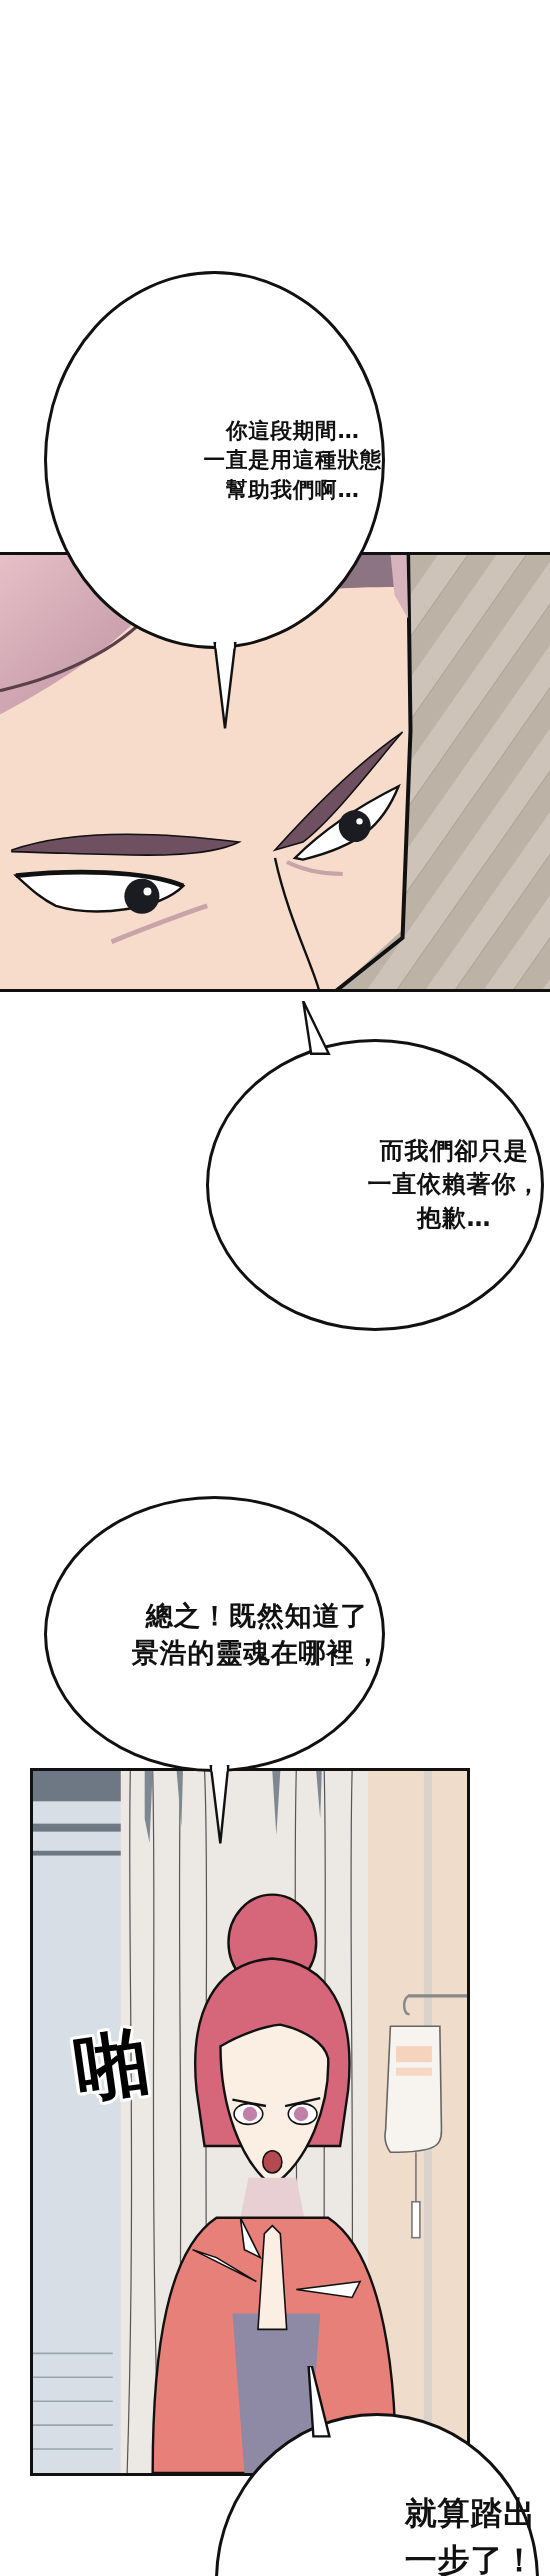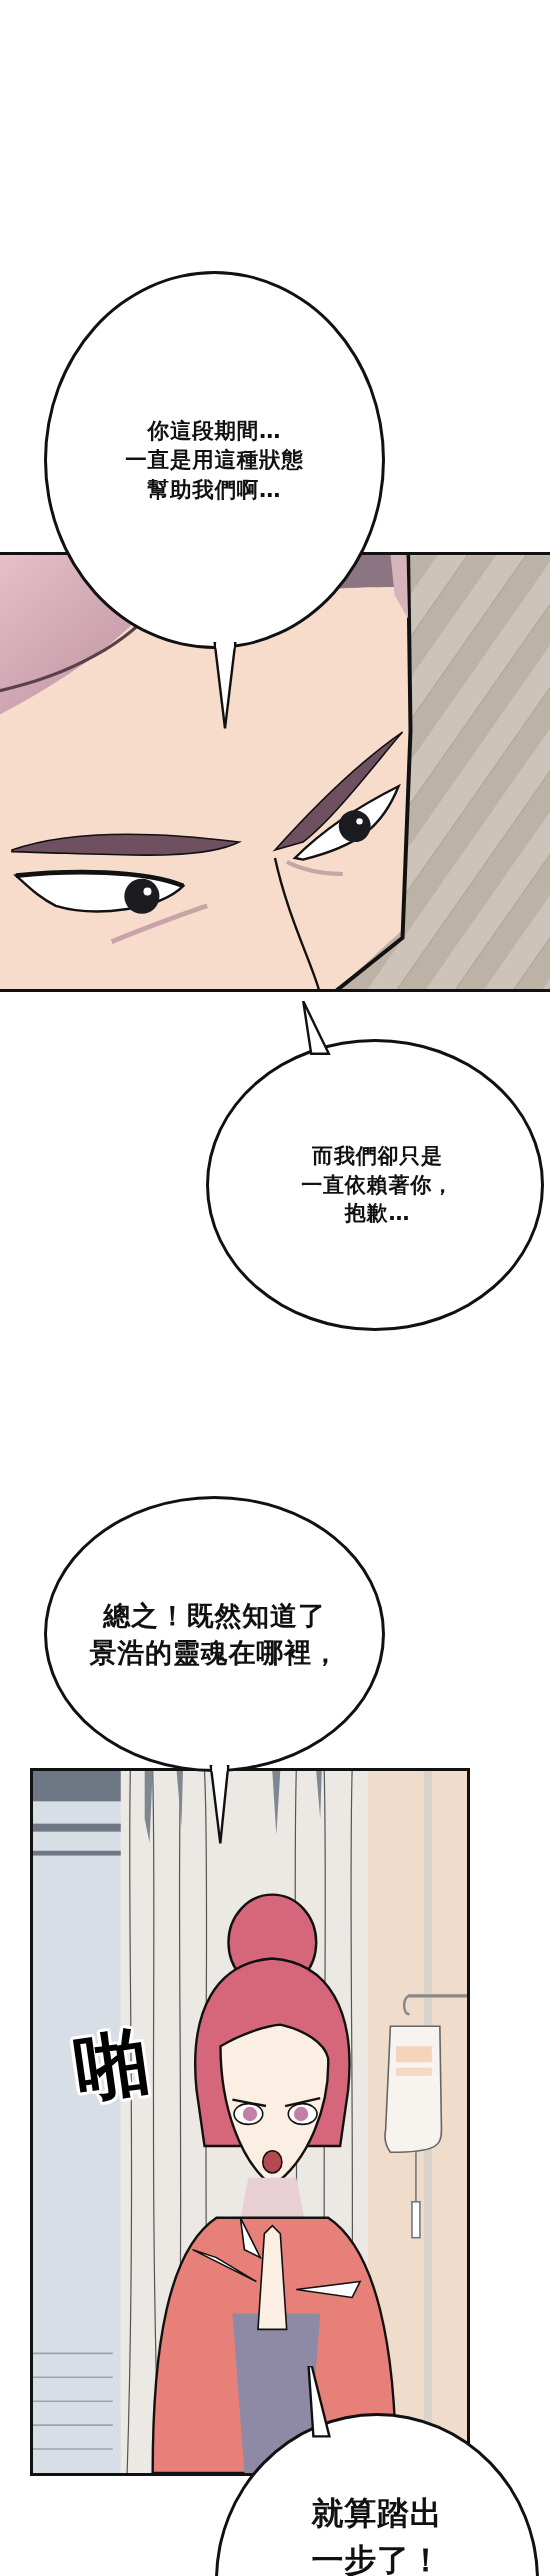--- a/index.html
+++ b/index.html
@@ -1,19 +1,19 @@
 <!DOCTYPE html>
 <html style="font-size:12.8px"><head>
 <meta charset="utf-8">
 <style>
   html, body { margin:0; padding:0; background:#ffffff; }
   body { width:550px; height:2576px; position:relative; overflow:hidden;
          font-family:"DejaVu Sans", "Liberation Sans", sans-serif; }
   .bubble { position:absolute; background:#fff; border:3.2px solid #111; border-radius:50%;
-            box-sizing:border-box; display:flex; align-items:center; justify-content:center;
+            box-sizing:border-box; display:flex; align-items:center; justify-content:flex-end;
             z-index:5; }
   .bubble-text { text-align:center; color:#111; font-weight:bold; font-size:21.5px; line-height:1.38;
                  white-space:pre-line; letter-spacing:0.8px; }
   .tail { position:absolute; z-index:6; }
   .panel { position:absolute; overflow:hidden; border:3.2px solid #111; box-sizing:border-box; }
   .sfx { position:absolute; font-family:"DejaVu Sans", sans-serif; font-weight:bold; color:#000;
          font-size:73px; line-height:1; transform:rotate(-8deg);
          text-shadow: 3.2px 0 #fff, -3.2px 0 #fff, 0 3.2px #fff, 0 -3.2px #fff,
                       2.4px 2.4px #fff, -2.4px -2.4px #fff, 2.4px -2.4px #fff, -2.4px 2.4px #fff; z-index:4; }
 </style>
@@ -72,21 +72,21 @@
 
     <path d="M140,485 C190,465 230,450 260,440" fill="none" stroke="#b48a98" stroke-width="6" opacity="0.7"></path>
     <path d="M360,385 C380,395 400,400 430,400" fill="none" stroke="#b48a98" stroke-width="5" opacity="0.7"></path>
   </svg>
 </div>
 
 <svg class="tail" width="32" height="56" style="left:300px; top:1001px;" viewBox="0 0 40 70">
   <polygon points="4,0 36,66 14,66" fill="#fff" stroke="#111" stroke-width="3"></polygon>
 </svg>
 <div class="bubble" style="left:206px; top:1039px; width:338px; height:292px;">
-  <div class="bubble-text" style="font-size:21px; margin-left:5px;">而我們卻只是
+  <div class="bubble-text" style="font-size:24px; margin-left:5px;">而我們卻只是
 一直依賴著你，
 抱歉…</div>
 </div>
 
 <div class="bubble" style="left:44px; top:1496px; width:341px; height:276px;">
   <div class="bubble-text" style="font-size:27px;">總之！既然知道了
 景浩的靈魂在哪裡，</div>
 </div>
 <svg class="tail" width="21" height="80" style="left:209px; top:1765px;" viewBox="0 0 26 100">
   <polygon points="2,0 24,0 14,98" fill="#fff" stroke="#111" stroke-width="3"></polygon>

